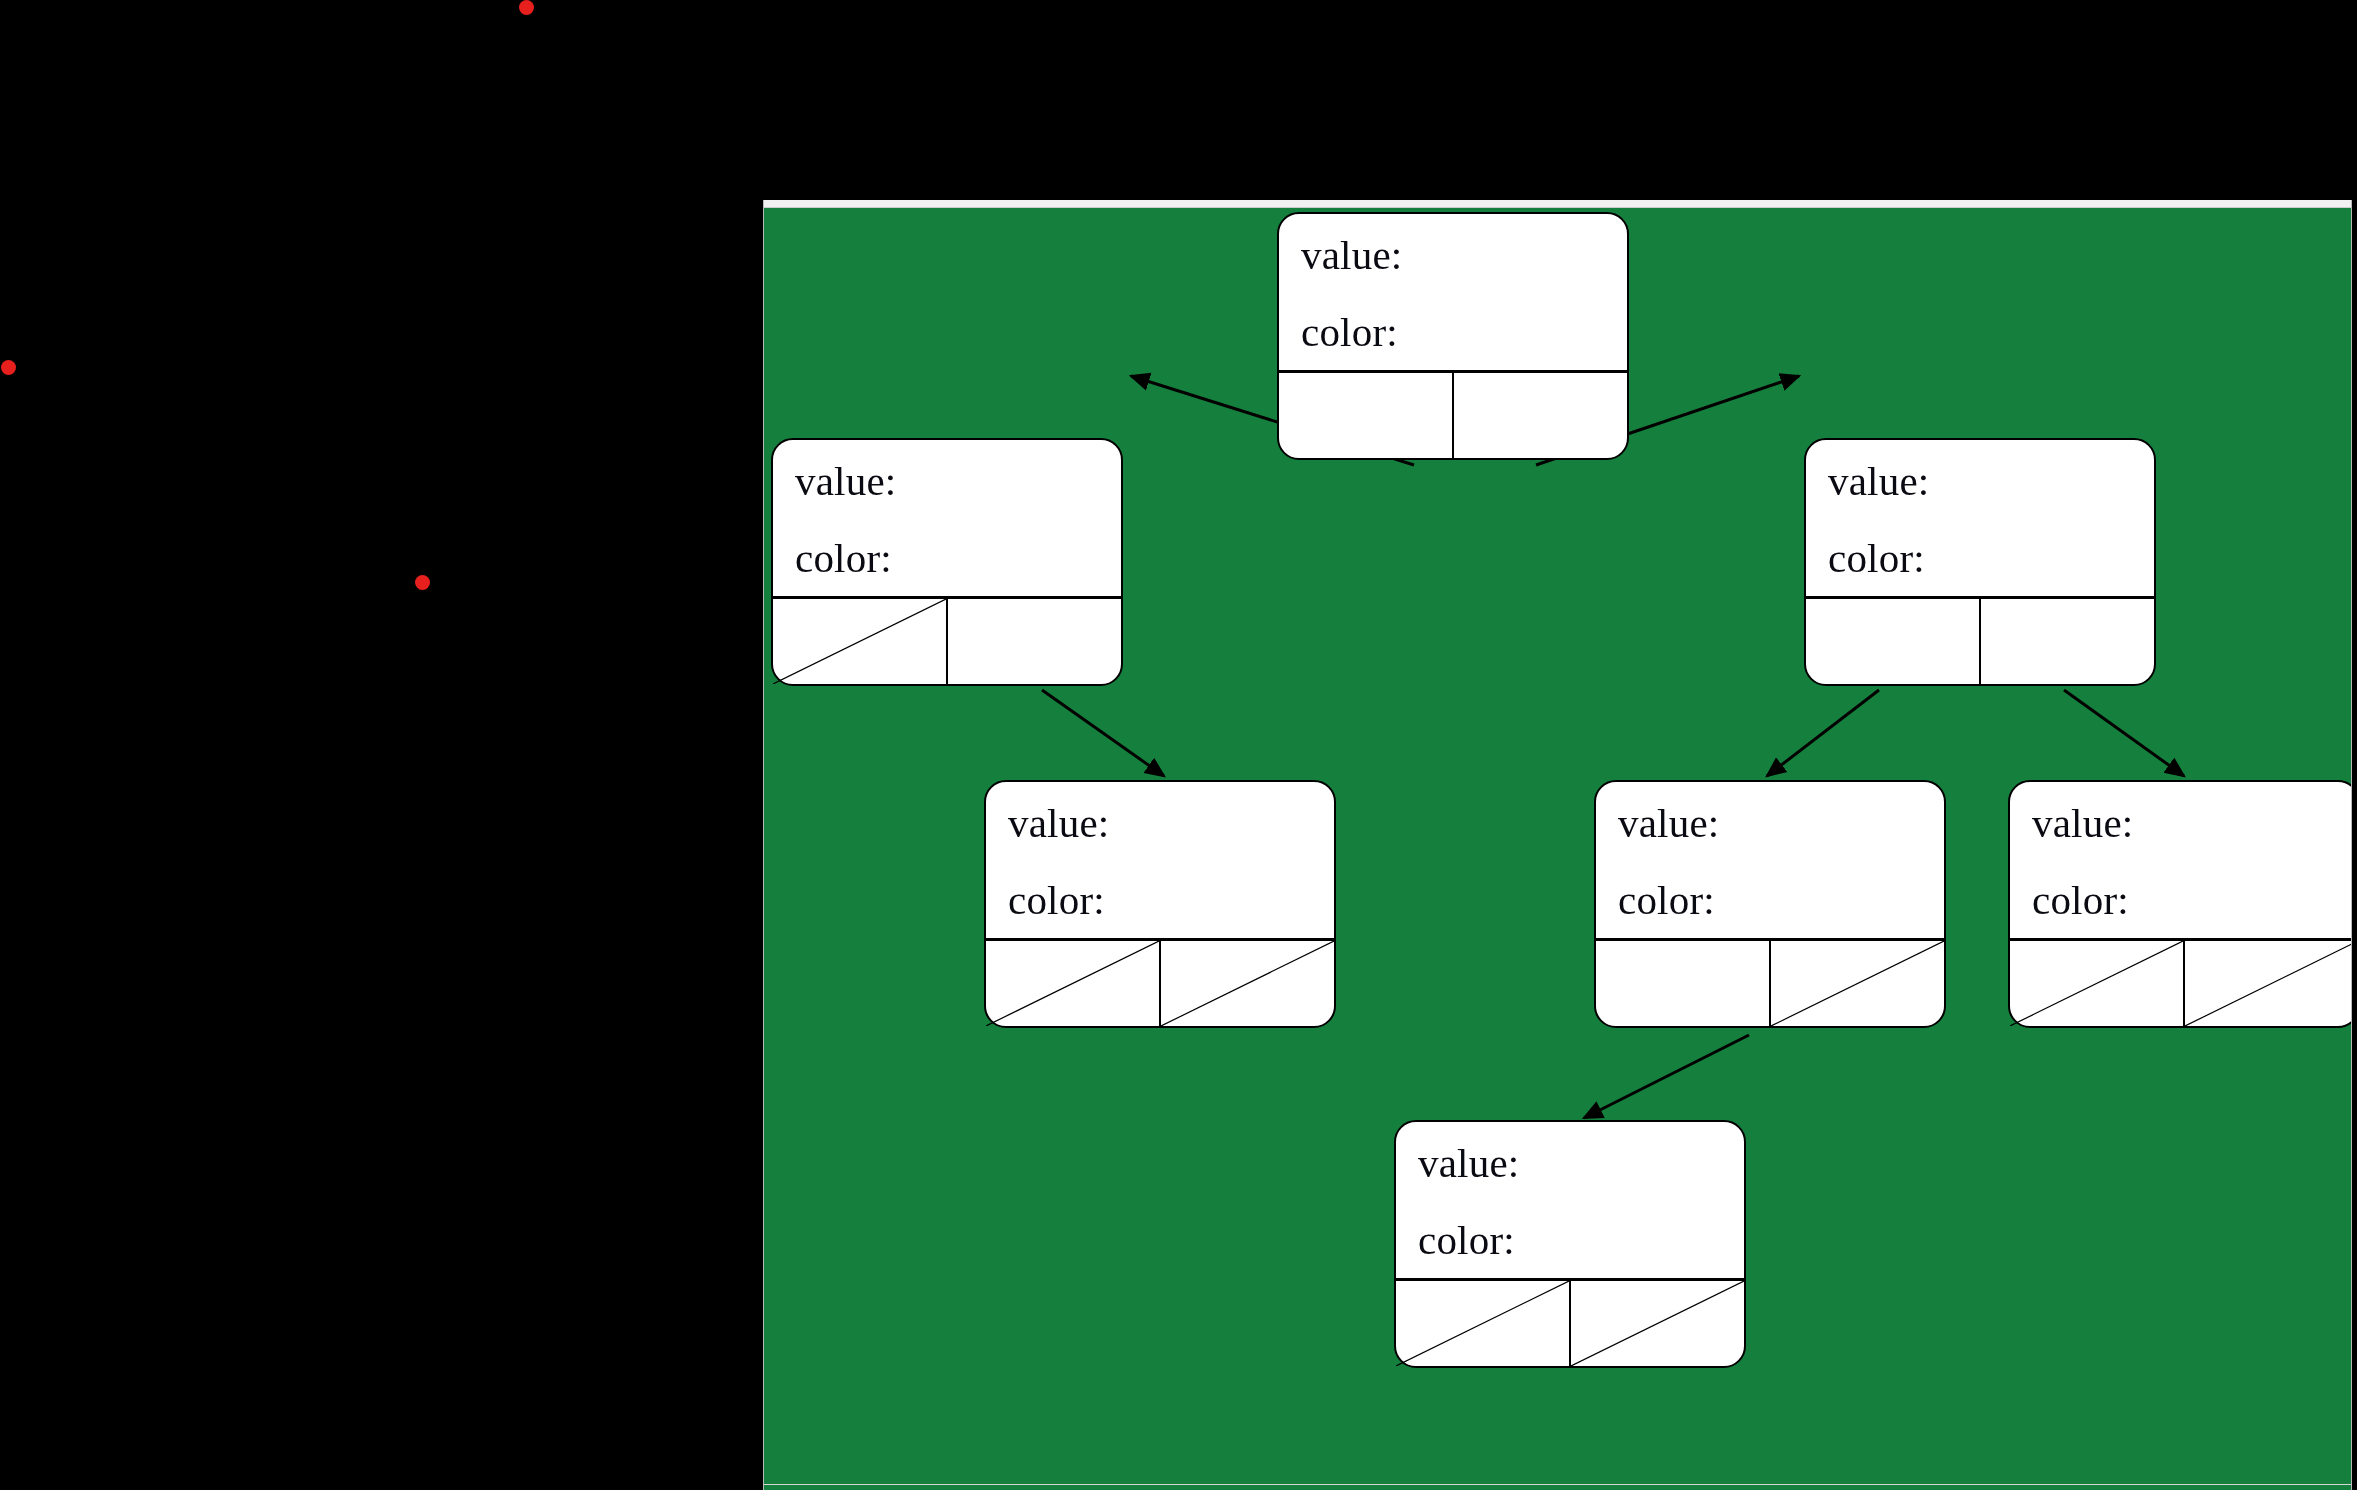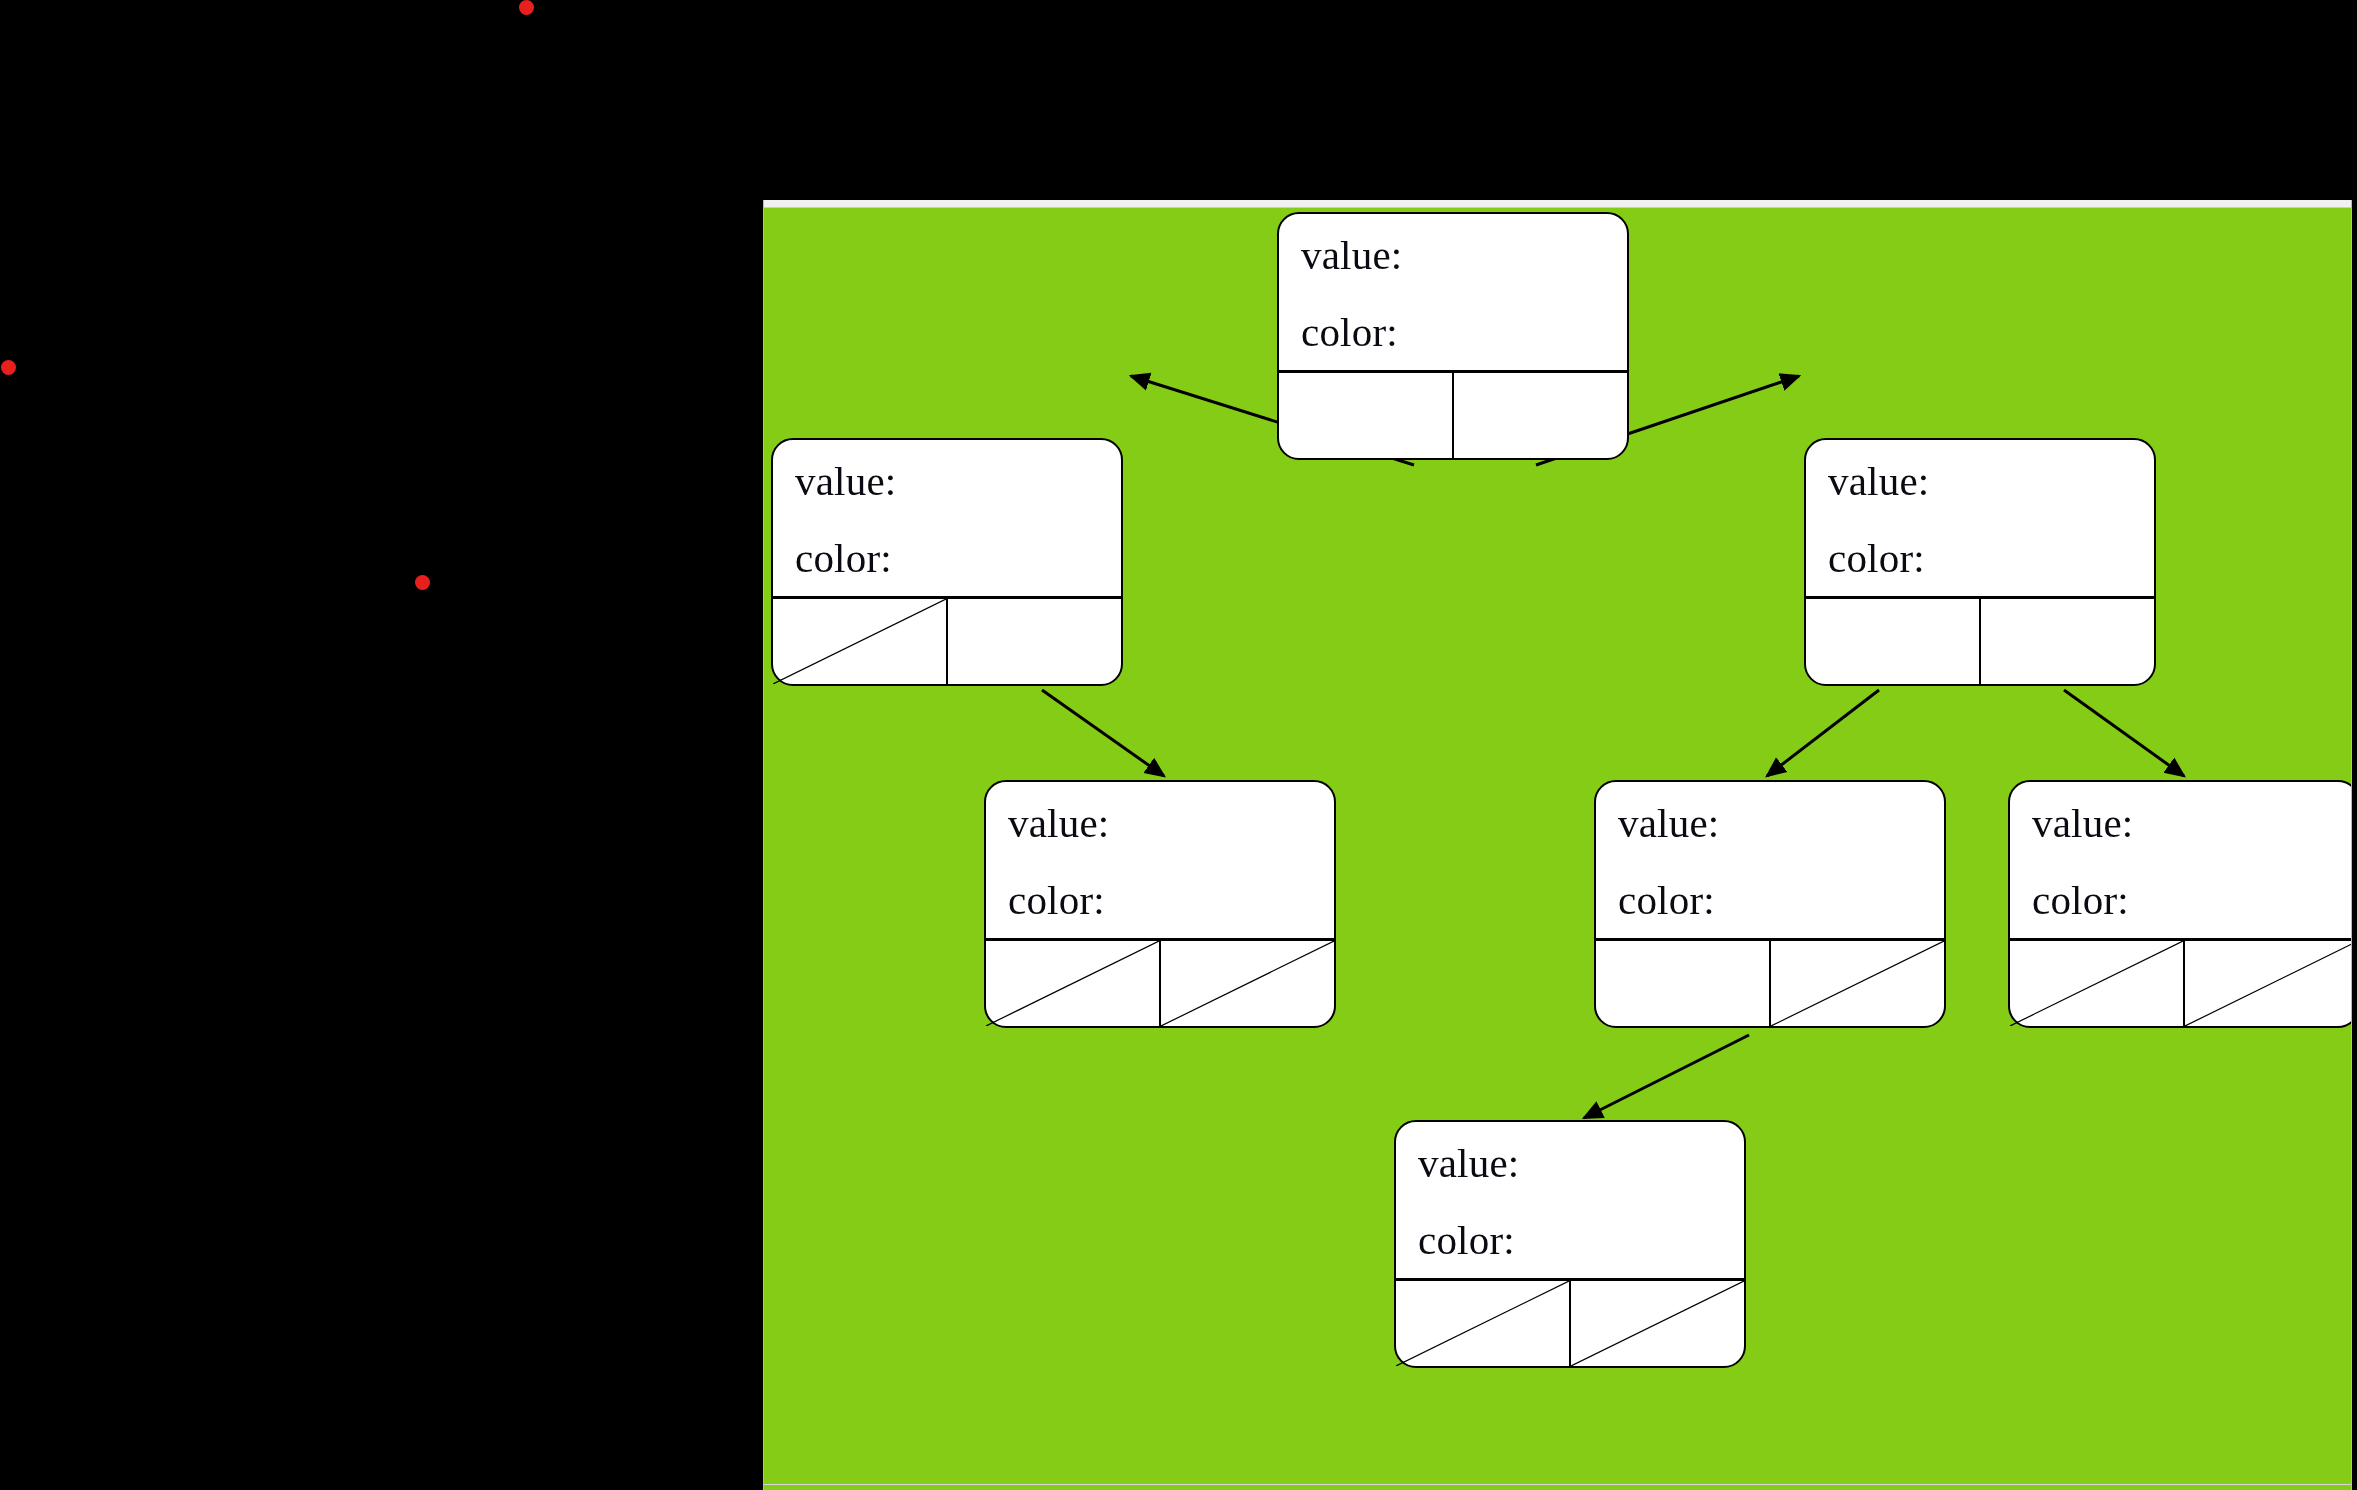--- a/index.html
+++ b/index.html
@@ -25,21 +25,21 @@
     width: 15px; height: 15px;
     border-radius: 50%;
     background: #e8201d;
   }
   .canvas-panel {
     position: absolute;
     left: 763px;
     top: 200px;
     width: 1589px;
     height: 1290px;
-    background: #84cc16;
+    background: #15803d;
     overflow: hidden;
     border-left: 1px solid #b9b9b9;
     border-right: 1px solid #b9b9b9;
     box-sizing: border-box;
   }
   .panel-topstrip {
     position: absolute;
     left: 0; top: 0;
     width: 100%;
     height: 8px;

